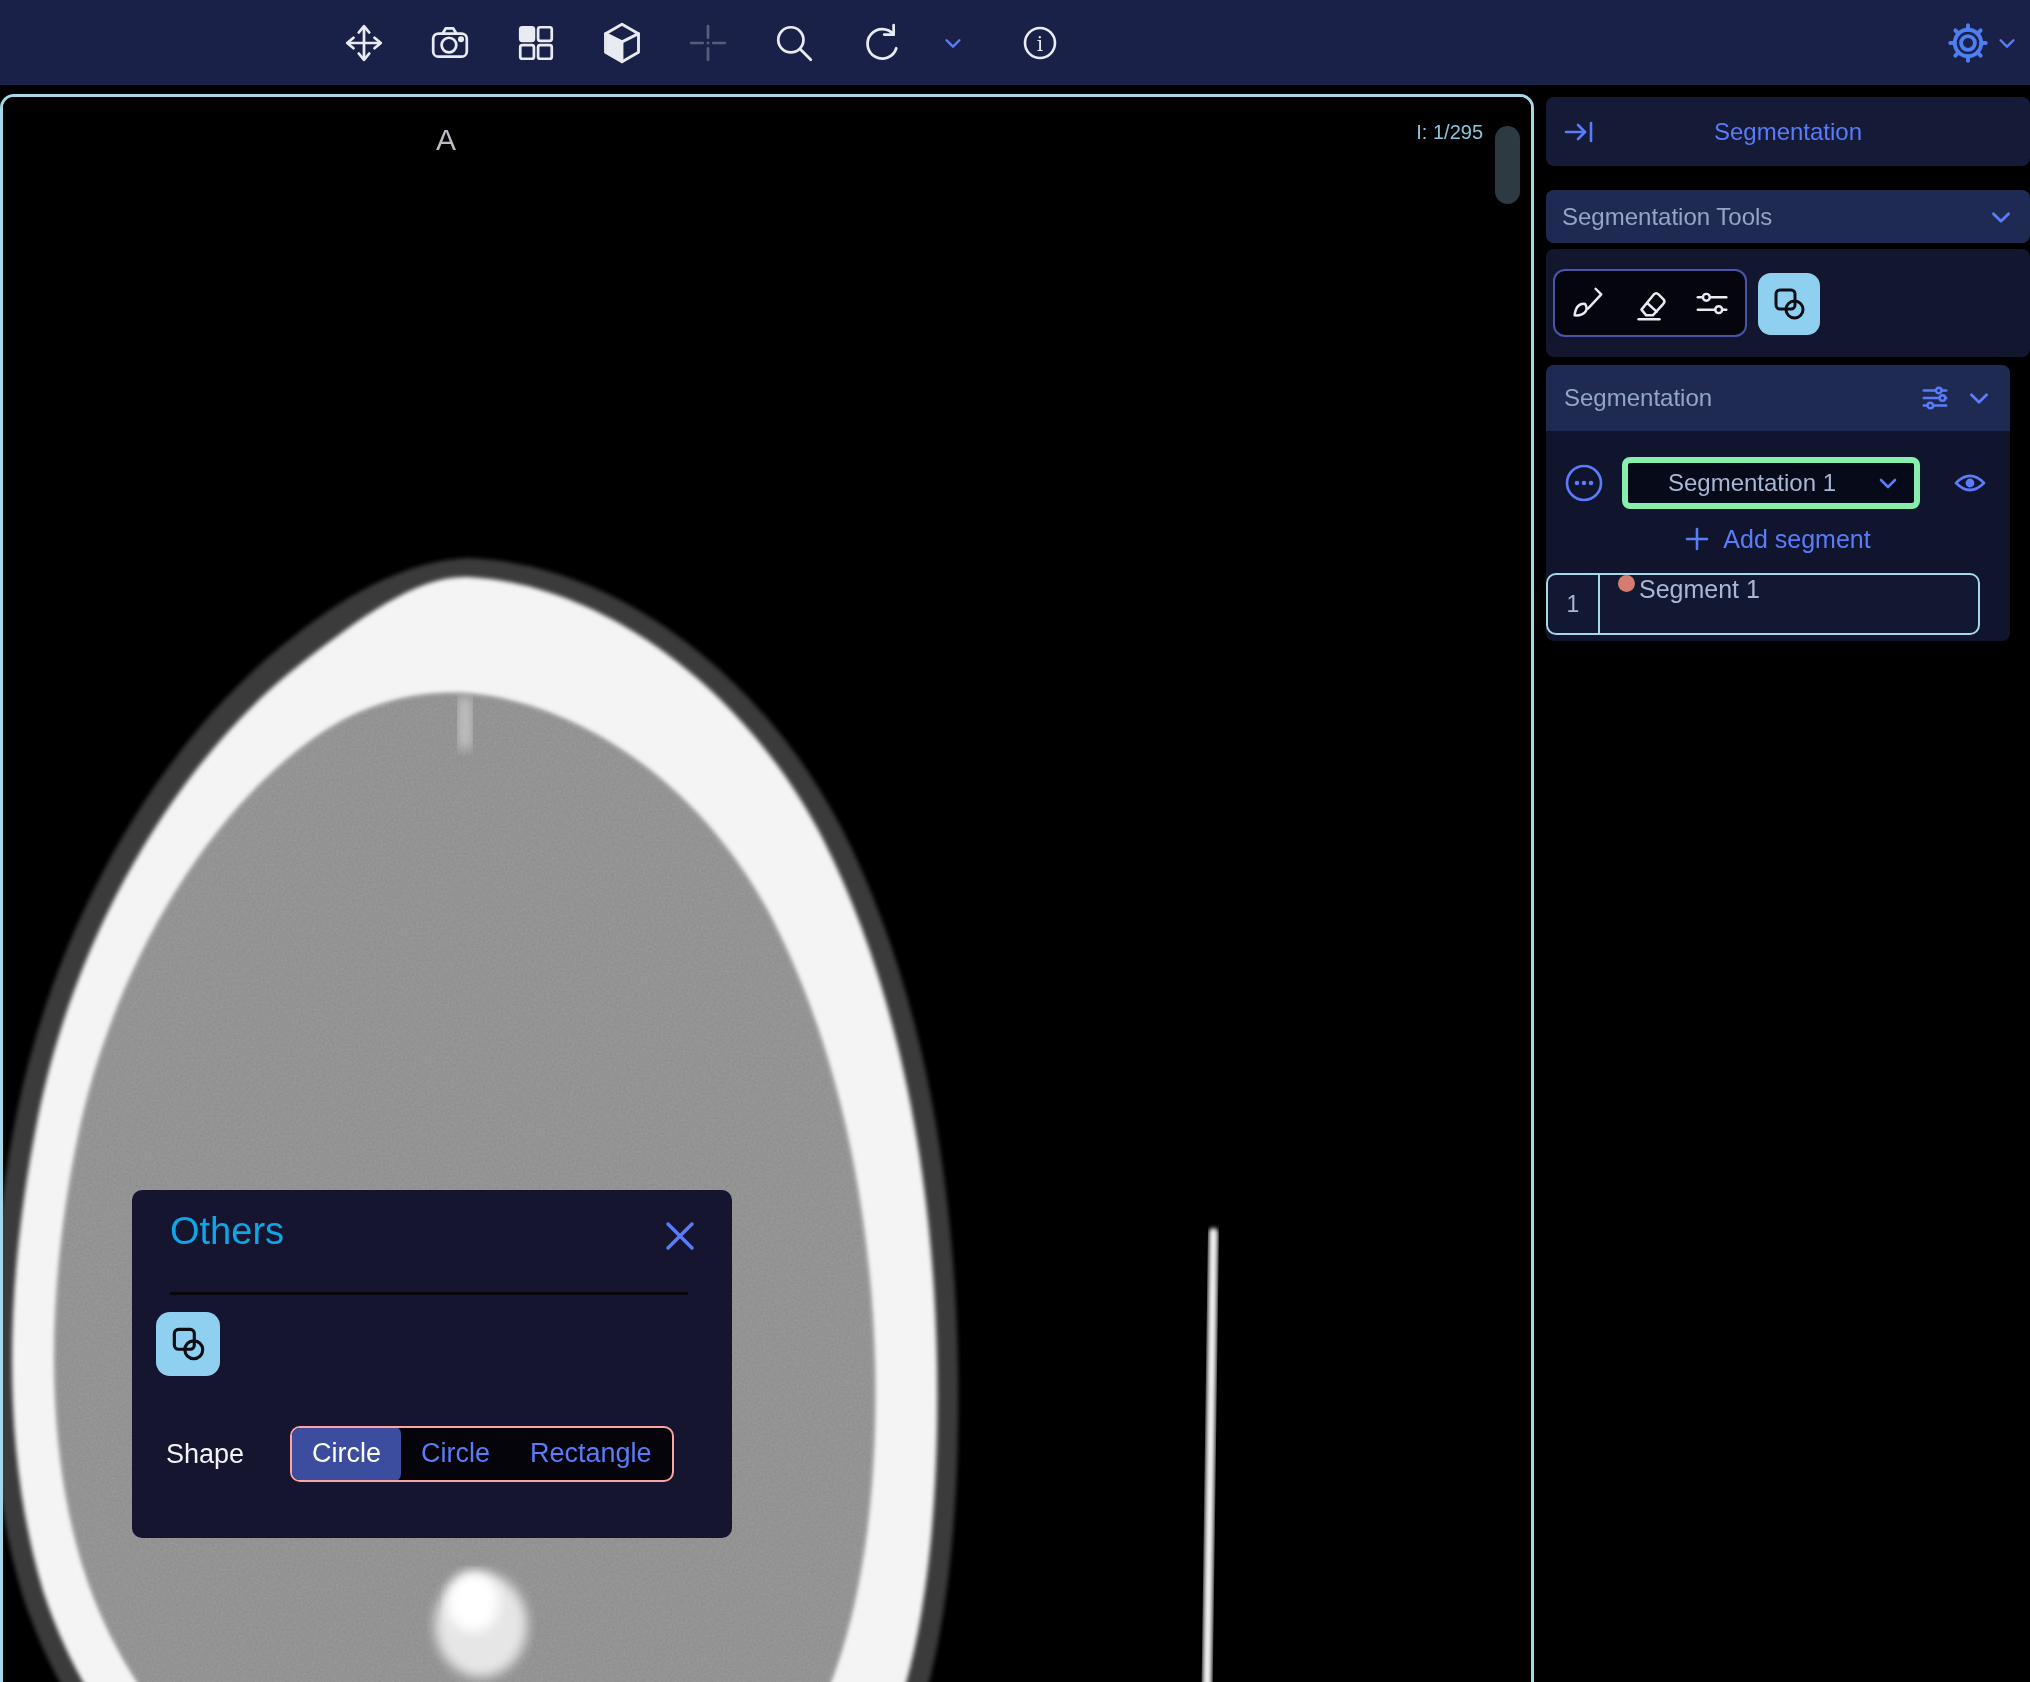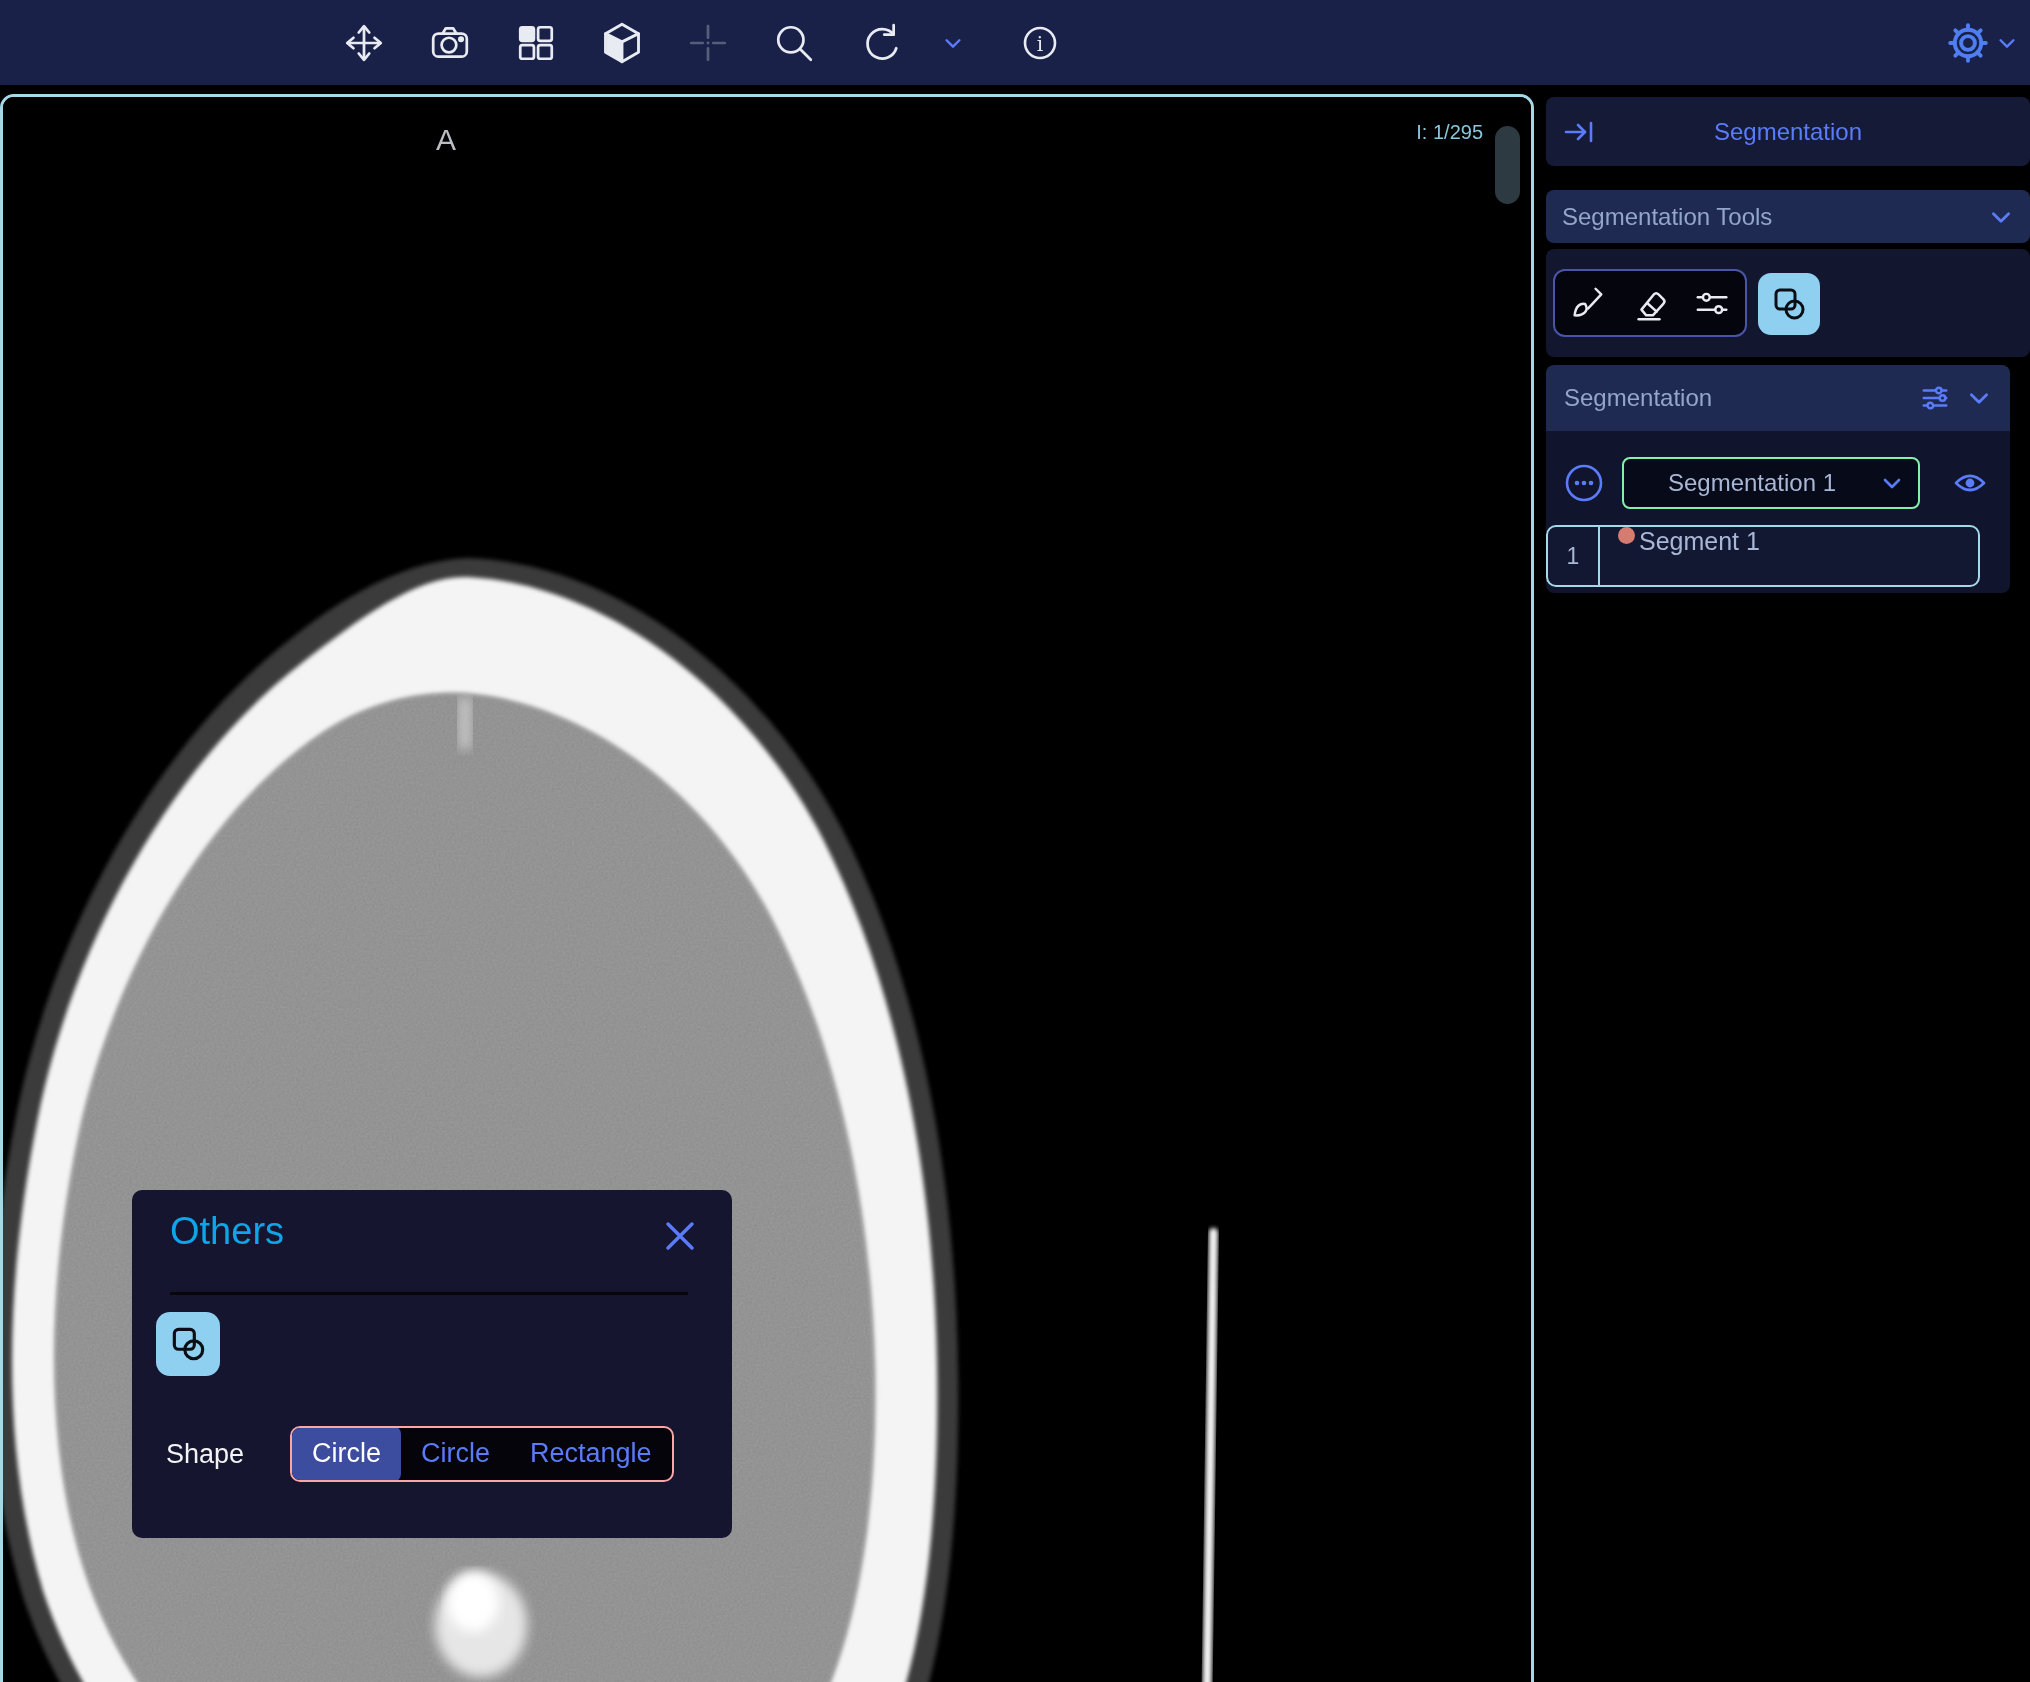--- a/index.html
+++ b/index.html
@@ -75,21 +75,21 @@
 
   #seg-section { margin-top:8px; width:464px; }
   #seg-header { height:66px; background:#1f2a52; border-radius:8px 8px 0 0;
                 display:flex; align-items:center; padding:0 18px; }
   #seg-header-label { flex:1; color:#93a5c8; font-size:24px; }
   #seg-header-icons { display:flex; align-items:center; gap:16px; }
   #seg-body { background:#10142d; border-radius:0 0 8px 8px; padding-bottom:6px; }
   #seg-row1 { display:flex; align-items:center; padding:26px 22px 0 18px; }
   #seg-ellipsis { width:40px; height:40px; cursor:pointer; }
   #seg-dropdown { margin-left:18px; width:298px; height:52px; background:#070a18;
-                  border:2px solid #86efac; border-radius:8px; display:flex;
+                  border:6px solid #86efac; border-radius:8px; display:flex;
                   align-items:center; padding:0 14px 0 0; cursor:pointer; }
   #seg-dropdown-value { flex:1; text-align:center; color:#a9b7d6; font-size:24px; }
   #seg-eye { margin-left:auto; cursor:pointer; }
   #add-segment { margin-top:12px; height:36px; display:flex; align-items:center;
                  justify-content:center; gap:14px; color:#5b7cfa; font-size:25px; cursor:pointer; }
   #segment-row { margin:16px 30px 0 0; height:62px; border:2px solid #a5d8e8;
                  border-radius:10px; display:flex; align-items:stretch; background:#121732;
                  cursor:pointer; }
   #segment-index { width:52px; border-right:2px solid #a5d8e8; display:flex;
                    align-items:center; justify-content:center; color:#a9b7d6; font-size:23px; }
@@ -382,20 +382,26 @@
           </svg>
         </div>
         <div id="seg-eye">
           <svg class="ic" width="36" height="30" viewBox="0 0 36 28">
             <path class="st-b" stroke-width="2.5" d="M4 14 Q 18 0 32 14 Q 18 28 4 14 Z"></path>
             <circle class="fl-b" cx="18" cy="14" r="4.4"></circle>
           </svg>
         </div>
       </div>
 
+      <div id="add-segment">
+        <svg class="ic" width="24" height="24" viewBox="0 0 24 24">
+          <path class="st-b" stroke-width="2.6" d="M12 2 V22 M2 12 H22"></path>
+        </svg>
+        <span>Add segment</span>
+      </div>
 
       <div id="segment-row">
         <div id="segment-index">1</div>
         <div id="segment-main">
           <div id="segment-dot"></div>
           <div id="segment-label">Segment 1</div>
         </div>
       </div>
     </div>
   </div>

